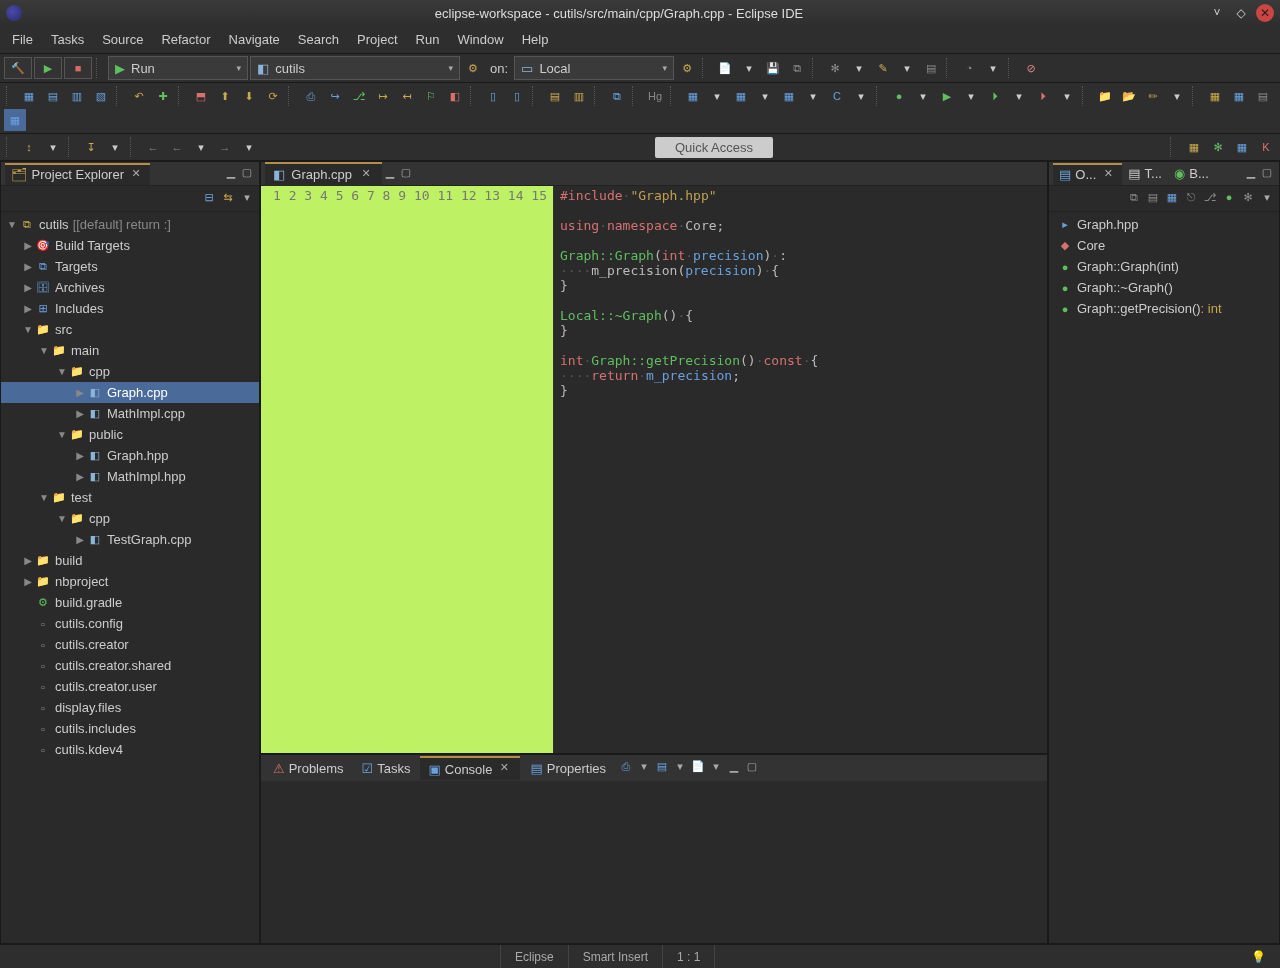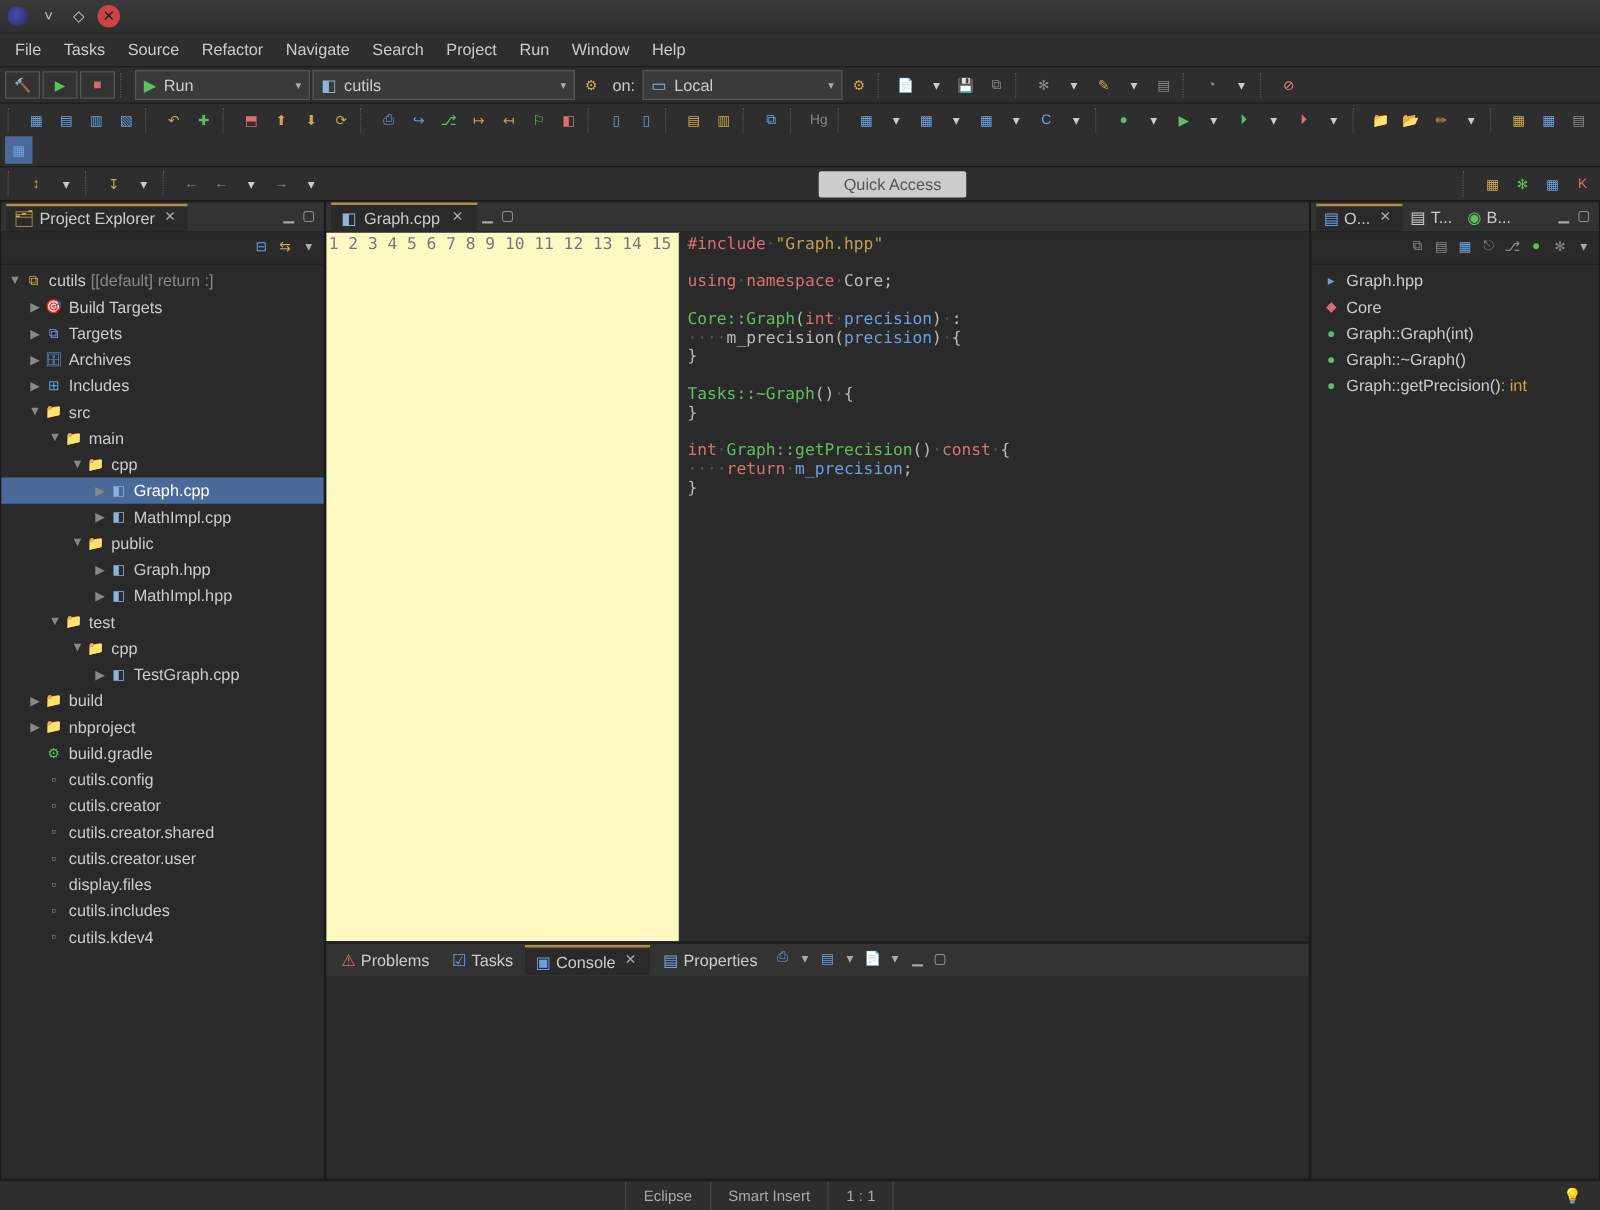--- a/index.html
+++ b/index.html
@@ -110,21 +110,21 @@
   .tree-row { display:flex; align-items:center; height: 21px; padding-left: 4px; cursor:pointer; white-space:nowrap;}
   .tree-row.selected { background:#4a6a9a; color:#fff;}
   .tree-row .tw { width: 14px; text-align:center; color:#888; font-size:10px;}
   .tree-row .icn { width:16px; height:16px; margin-right:4px; display:inline-flex; align-items:center; justify-content:center; font-size:11px;}
   .i0 { padding-left: 4px; } .i1 { padding-left: 20px; } .i2{padding-left:36px;} .i3{padding-left:54px;} .i4{padding-left:72px;}
   
   .editor-panel { flex:1; display:flex; flex-direction:column; }
   .editor-tabs { height:24px; background:#333; display:flex; align-items:center; border-bottom:1px solid #222; padding-left:4px;}
   .editor-tabs .tab { display:flex; align-items:center; gap:6px; padding:3px 8px; background:#2a2a2a; border-top:2px solid #b28e4a;}
   .editor-body { flex:1; display:flex; background:#2a2a2a; font-family: "Consolas","DejaVu Sans Mono",monospace; font-size:13px; overflow:auto;}
-  .gutter { background:#fef9c3; color:#777; padding: 2px 6px 2px 2px; text-align:right; user-select:none; border-right:1px solid #333; min-width:30px;}
+  .gutter { background:#bef264; color:#777; padding: 2px 6px 2px 12px; text-align:right; user-select:none; border-right:1px solid #333; min-width:30px;}
   .code { padding: 2px 6px; white-space:pre; }
   .kw { color:#d87070; } 
   .type { color:#5fbf5f; } 
   .str { color:#c0a050; } 
   .id { color:#6aa0dd; } 
   .punct { color:#bbb; }
   .dim { color:#555; }
   
   .bottom-panel { height: 190px; display:flex; flex-direction:column; border-top:1px solid #1a1a1a;}
   .bottom-tabs { height:26px; background:#333; display:flex; align-items:center; padding:0 4px; gap:2px;}
@@ -144,20 +144,21 @@
   .file-i { color:#8ab4d8; }
   
   .persp { display:flex; gap:4px; margin-left:auto; align-items:center;}
   .persp .tool-btn { width:20px; height:20px;}
 </style>
 </head>
 <body>
 
 <div class="titlebar">
   <div class="logo"></div>
+  <div class="title">eclipse-workspace - cutils/src/main/cpp/Graph.cpp - Eclipse IDE</div>
   <div class="win-btns">
     <div class="win-btn" style="color:#ccc">˅</div>
     <div class="win-btn" style="color:#ccc">◇</div>
     <div class="win-btn close">✕</div>
   </div>
 </div>
 
 <div class="menubar">
   <div class="menu-item">File</div>
   <div class="menu-item">Tasks</div>
@@ -477,25 +478,25 @@
 <span>10</span>
 <span>11</span>
 <span>12</span>
 <span>13</span>
 <span>14</span>
 <span>15</span></div>
         <div class="code"><span class="kw">#include</span><span class="dim">·</span><span class="str">"Graph.hpp"</span>
 
 <span class="kw">using</span><span class="dim">·</span><span class="kw">namespace</span><span class="dim">·</span><span class="punct">Core</span><span class="punct">;</span>
 
-<span class="type">Core::Graph</span><span class="punct">(</span><span class="kw">int</span><span class="dim">·</span><span class="id">precision</span><span class="punct">)</span><span class="dim">·</span><span class="punct">:</span>
+<span class="type">Graph::Graph</span><span class="punct">(</span><span class="kw">int</span><span class="dim">·</span><span class="id">precision</span><span class="punct">)</span><span class="dim">·</span><span class="punct">:</span>
 <span class="dim">····</span><span class="punct">m_precision</span><span class="punct">(</span><span class="id">precision</span><span class="punct">)</span><span class="dim">·</span><span class="punct">{</span>
 <span class="punct">}</span>
 
-<span class="type">Tasks::~Graph</span><span class="punct">()</span><span class="dim">·</span><span class="punct">{</span>
+<span class="type">Local::~Graph</span><span class="punct">()</span><span class="dim">·</span><span class="punct">{</span>
 <span class="punct">}</span>
 
 <span class="kw">int</span><span class="dim">·</span><span class="type">Graph::getPrecision</span><span class="punct">()</span><span class="dim">·</span><span class="kw">const</span><span class="dim">·</span><span class="punct">{</span>
 <span class="dim">····</span><span class="kw">return</span><span class="dim">·</span><span class="id">m_precision</span><span class="punct">;</span>
 <span class="punct">}</span>
 </div>
       </div>
     </div>
 
     <div class="panel bottom-panel">

